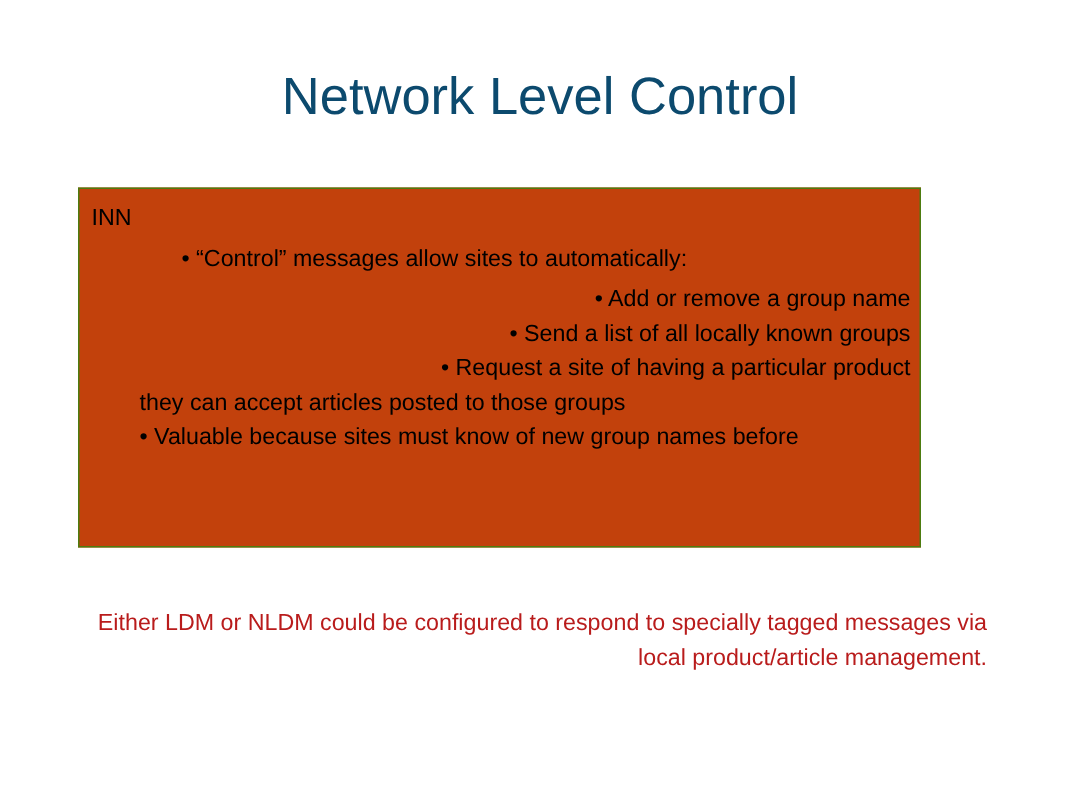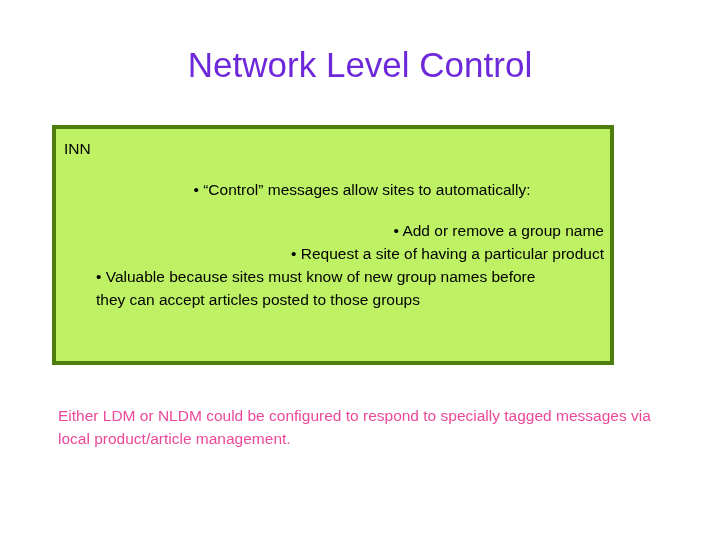--- a/index.html
+++ b/index.html
@@ -22,51 +22,50 @@
   .slide-title {
     position: absolute;
     left: 0;
     top: 44px;
     width: 720px;
     text-align: center;
     font-size: 35px;
     font-weight: normal;
     line-height: 42px;
     letter-spacing: 0px;
-    color: #6d28d9;
+    color: #0c4a6e;
   }
   .content-box {
     position: absolute;
     left: 52px;
     top: 125px;
     width: 562px;
     height: 240px;
-    background: #bef264;
-    border: 4px solid #4d7c0f;
+    background: #c2410c;
+    border: 1px solid #4d7c0f;
     box-sizing: border-box;
   }
   .body-text {
     position: absolute;
     left: 8px;
     top: 8px;
     right: 6px;
     font-size: 15.5px;
     line-height: 23px;
     color: #000000;
   }
   .lvl0 {
     margin: 0;
     padding: 0;
     text-indent: 0;
   }
   .lvl1 {
-    margin: 18px;
+    margin: 4px;
     padding: 0 0 0 56px;
     text-indent: 0;
-    text-align: center;
   }
   .lvl2 {
     margin: 0;
     padding: 0 0 0 82px;
     text-indent: 0;
     text-align: right;
   }
   .lvl1-wrap {
     margin: 0;
     padding: 0 0 0 44px;
@@ -76,38 +75,40 @@
     display: block;
     margin-left: -12px;
   }
   .footnote {
     position: absolute;
     left: 58px;
     top: 404px;
     width: 600px;
     font-size: 15.5px;
     line-height: 23px;
-    color: #ec4899;
+    color: #b91c1c;
+    text-align: right;
   }
 </style>
 </head>
 <body>
 
 <div class="slide">
 
   <div class="slide-title">Network Level Control</div>
 
   <div class="content-box">
     <div class="body-text">
       <p class="lvl0">INN</p>
       <p class="lvl1">• “Control” messages allow sites to automatically:</p>
       <p class="lvl2">• Add or remove a group name</p>
+      <p class="lvl2">• Send a list of all locally known groups</p>
       <p class="lvl2">• Request a site of having a particular product</p>
       <p class="lvl1-wrap">
+        <span class="cont">they can accept articles posted to those groups</span>
         <span class="cont">• Valuable because sites must know of new group names before</span>
-        <span class="cont">they can accept articles posted to those groups</span>
       </p>
     </div>
   </div>
 
   <div class="footnote">Either LDM or NLDM could be configured to respond to specially tagged messages via local product/article management.</div>
 
 </div>
 
 </body></html>

